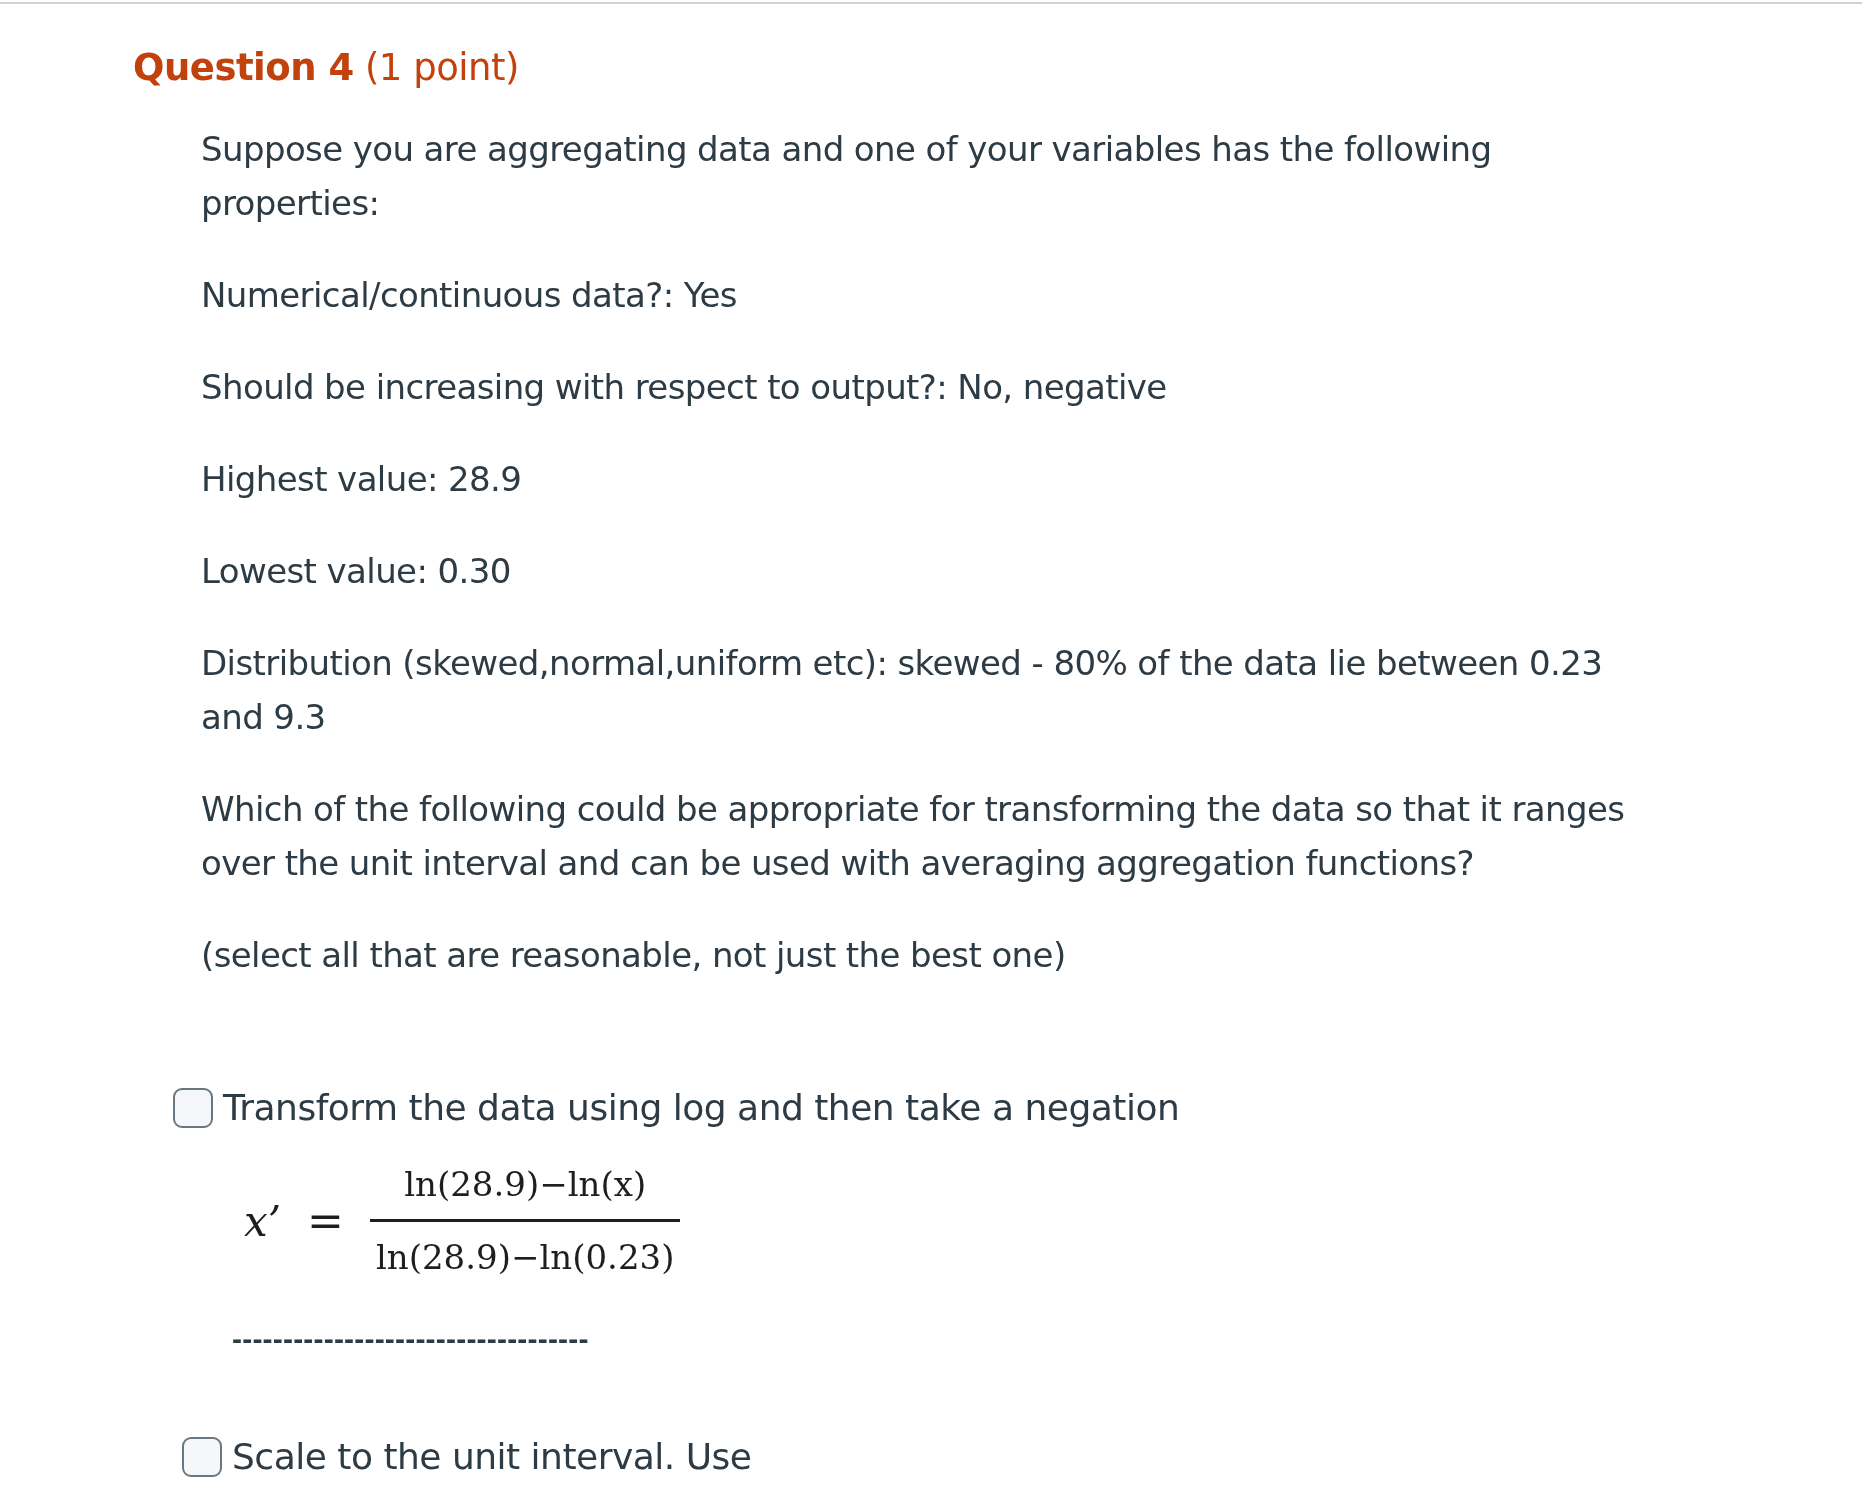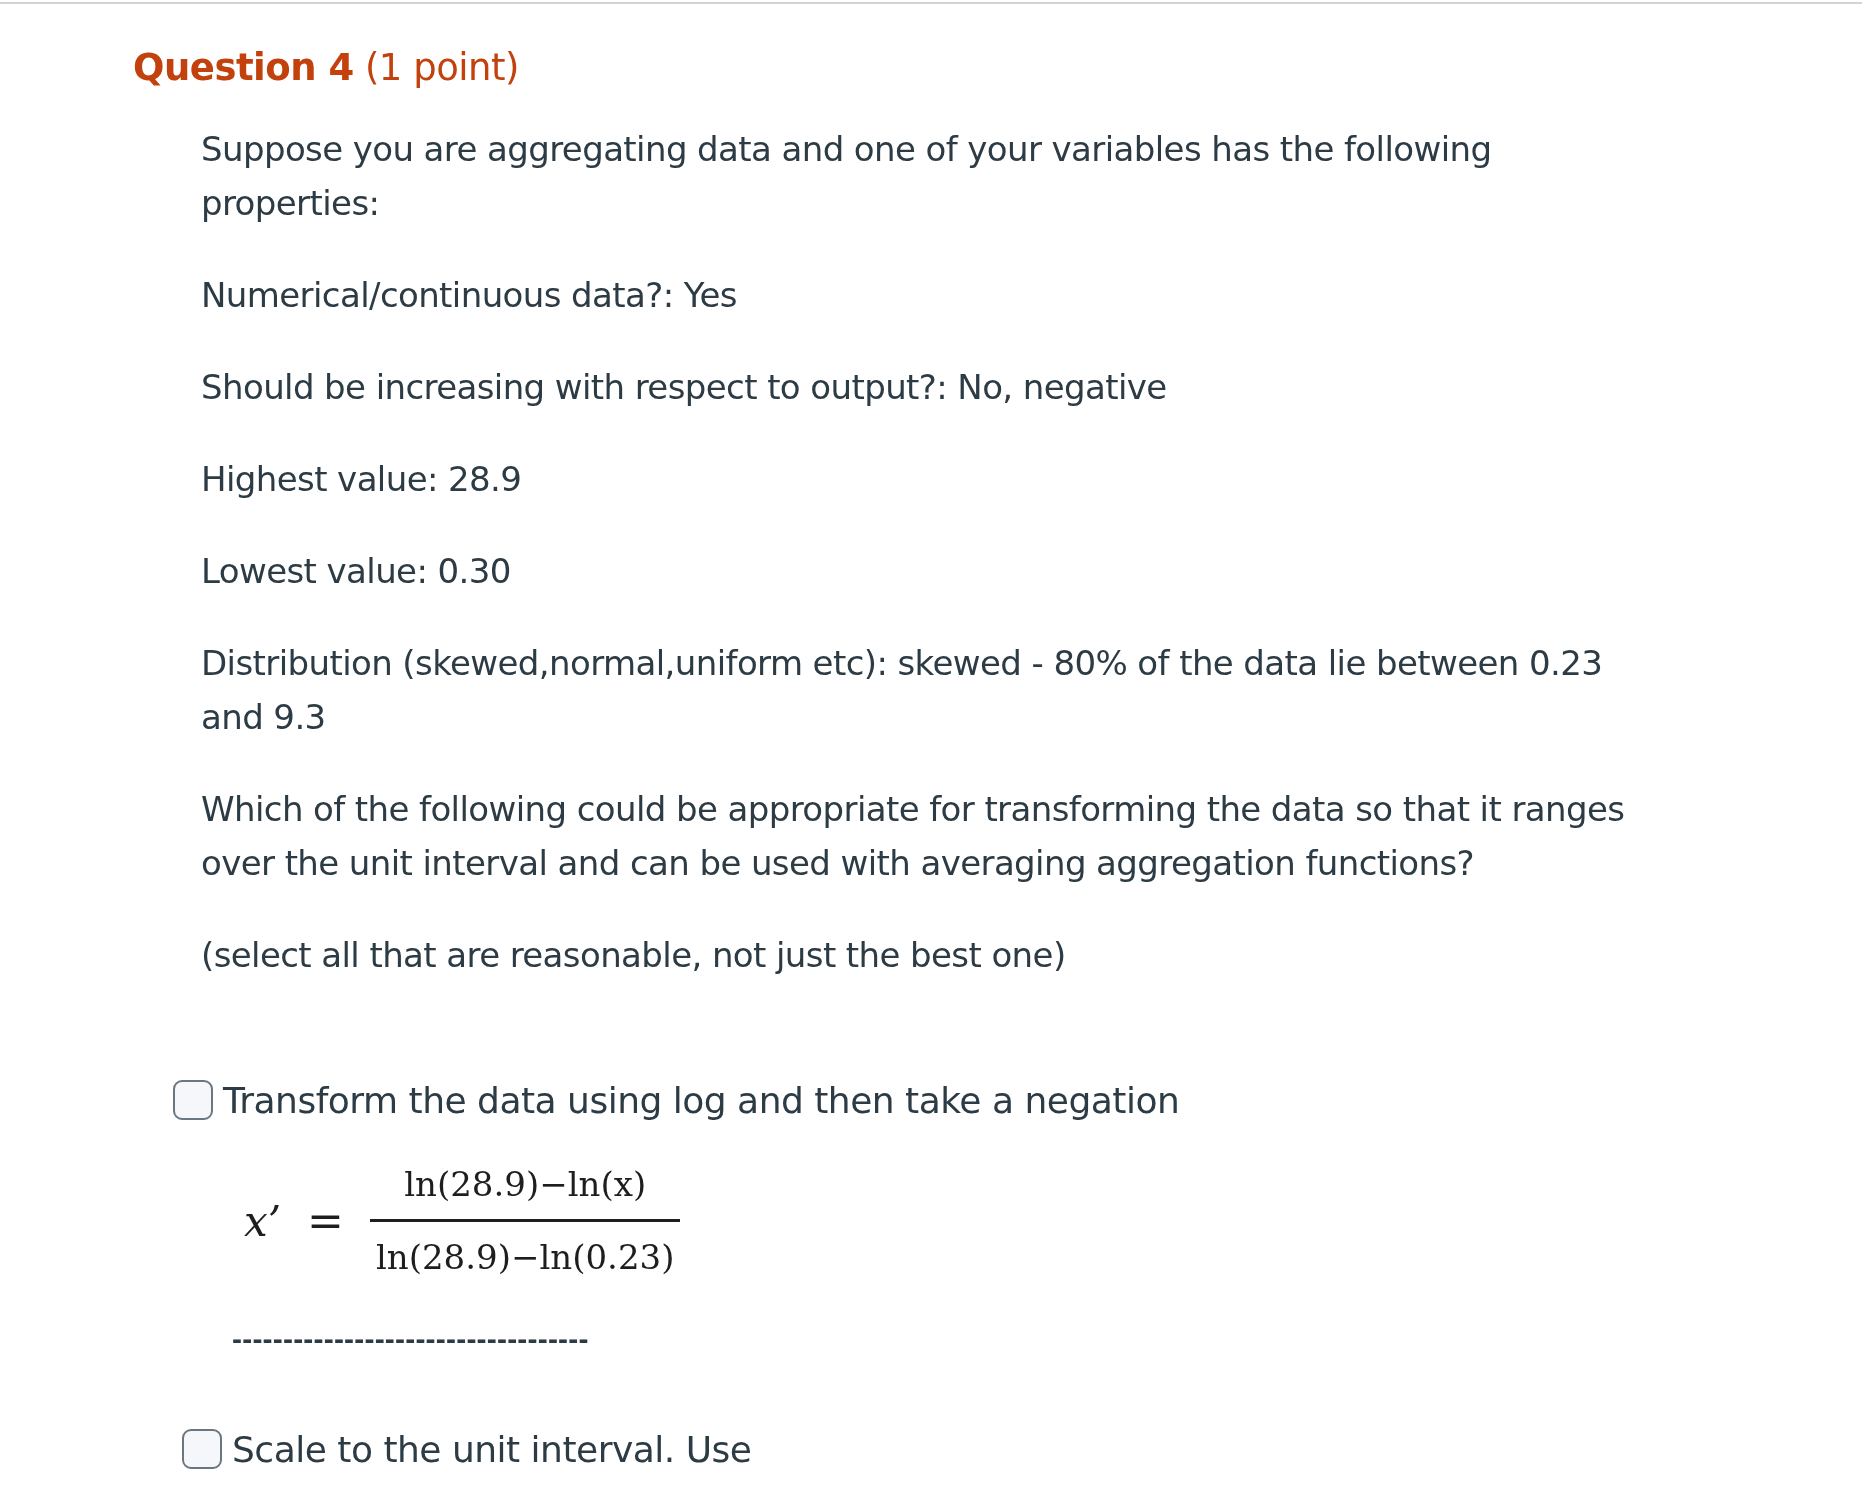--- a/index.html
+++ b/index.html
@@ -51,21 +51,21 @@
 
     .answers {
       position: absolute;
       left: 173px;
       top: 1072px;
       width: 1500px;
     }
     .answer {
       position: relative;
       display: flex;
-      align-items: center;
+      align-items: flex-end;
       height: 56px;
     }
     .checkbox {
       width: 40px;
       height: 40px;
       border: 2px solid #6b7780;
       border-radius: 9px;
       background: #f5f7fb;
       box-sizing: border-box;
       flex: 0 0 auto;

